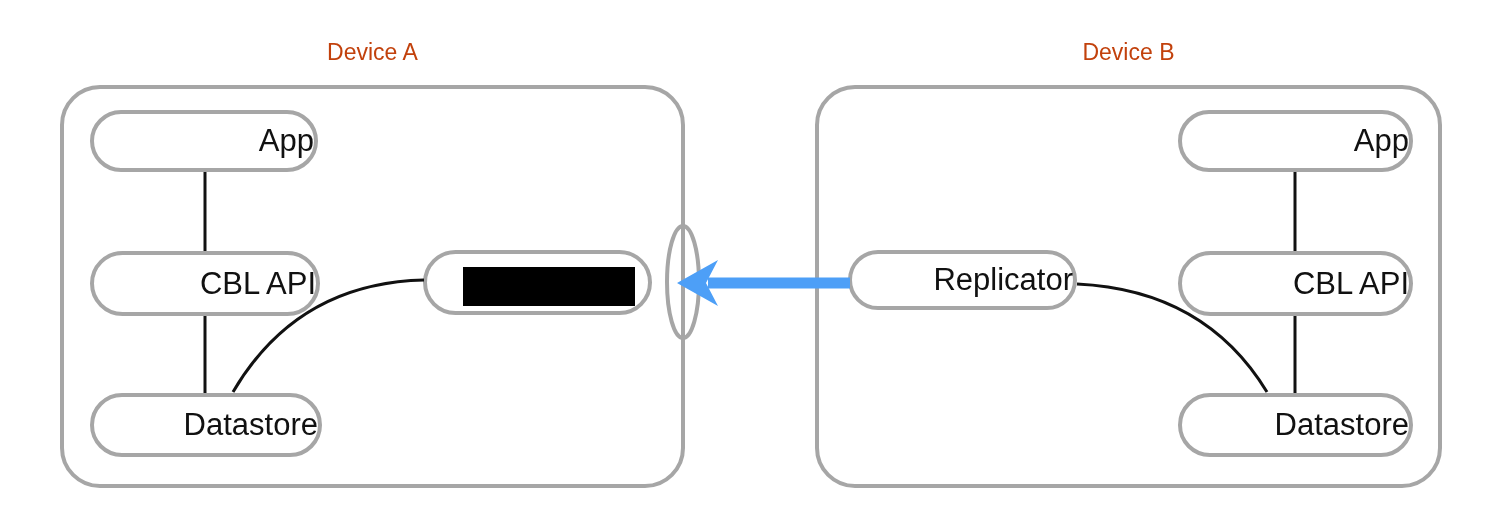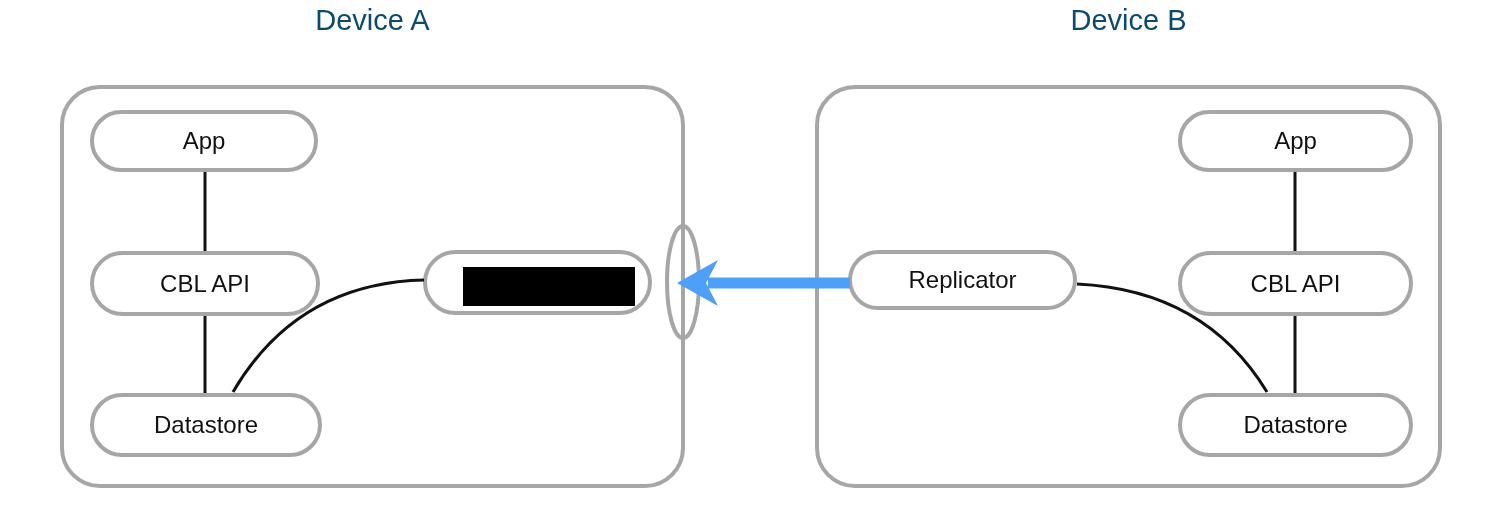--- a/index.html
+++ b/index.html
@@ -10,47 +10,47 @@
   body {
     width: 1500px;
     height: 521px;
     position: relative;
     overflow: hidden;
     font-family: "Liberation Sans", "DejaVu Sans", sans-serif;
     color: #111111;
   }
   .device-title {
     position: absolute;
-    top: 0;
+    top: 32px;
     height: 40px;
     line-height: 40px;
     text-align: center;
-    font-size: 29px;
+    font-size: 23px;
     font-weight: 400;
-    color: #0c4a6e;
+    color: #c2410c;
     white-space: nowrap;
   }
   .device-box {
     position: absolute;
     box-sizing: border-box;
     border: 4px solid var(--color-border, #a6a6a6);
     border-radius: 40px;
     background: transparent;
     z-index: 1;
   }
   .pill {
     position: absolute;
     box-sizing: border-box;
     border: 4px solid var(--color-border, #a6a6a6);
     border-radius: 34px;
     background: #ffffff;
     display: flex;
     align-items: center;
-    justify-content: center;
-    font-size: 24px;
+    justify-content: flex-end;
+    font-size: 31px;
     font-weight: 400;
     color: #111111;
     z-index: 2;
     white-space: nowrap;
   }
   .redaction-rect {
     position: absolute;
     left: 36px;
     top: 13px;
     width: 172px;

